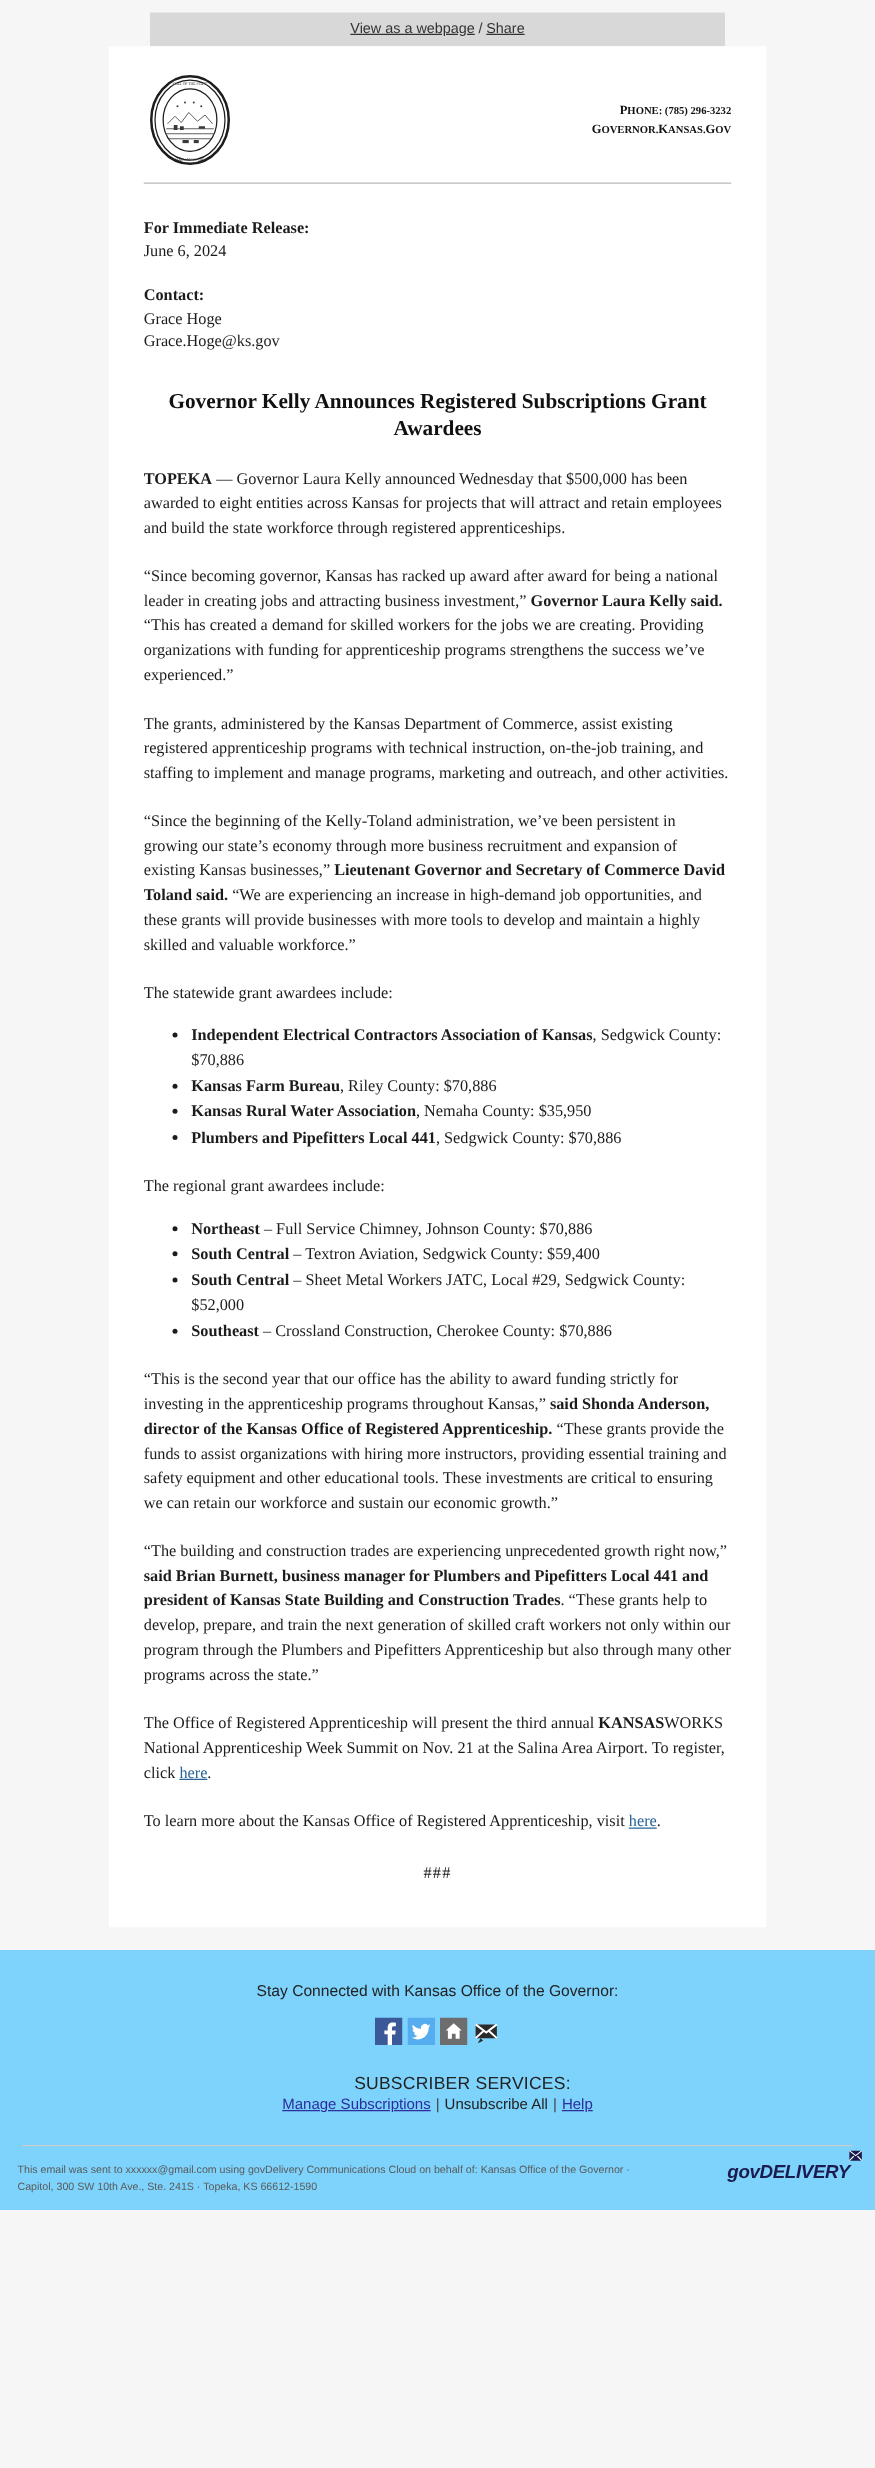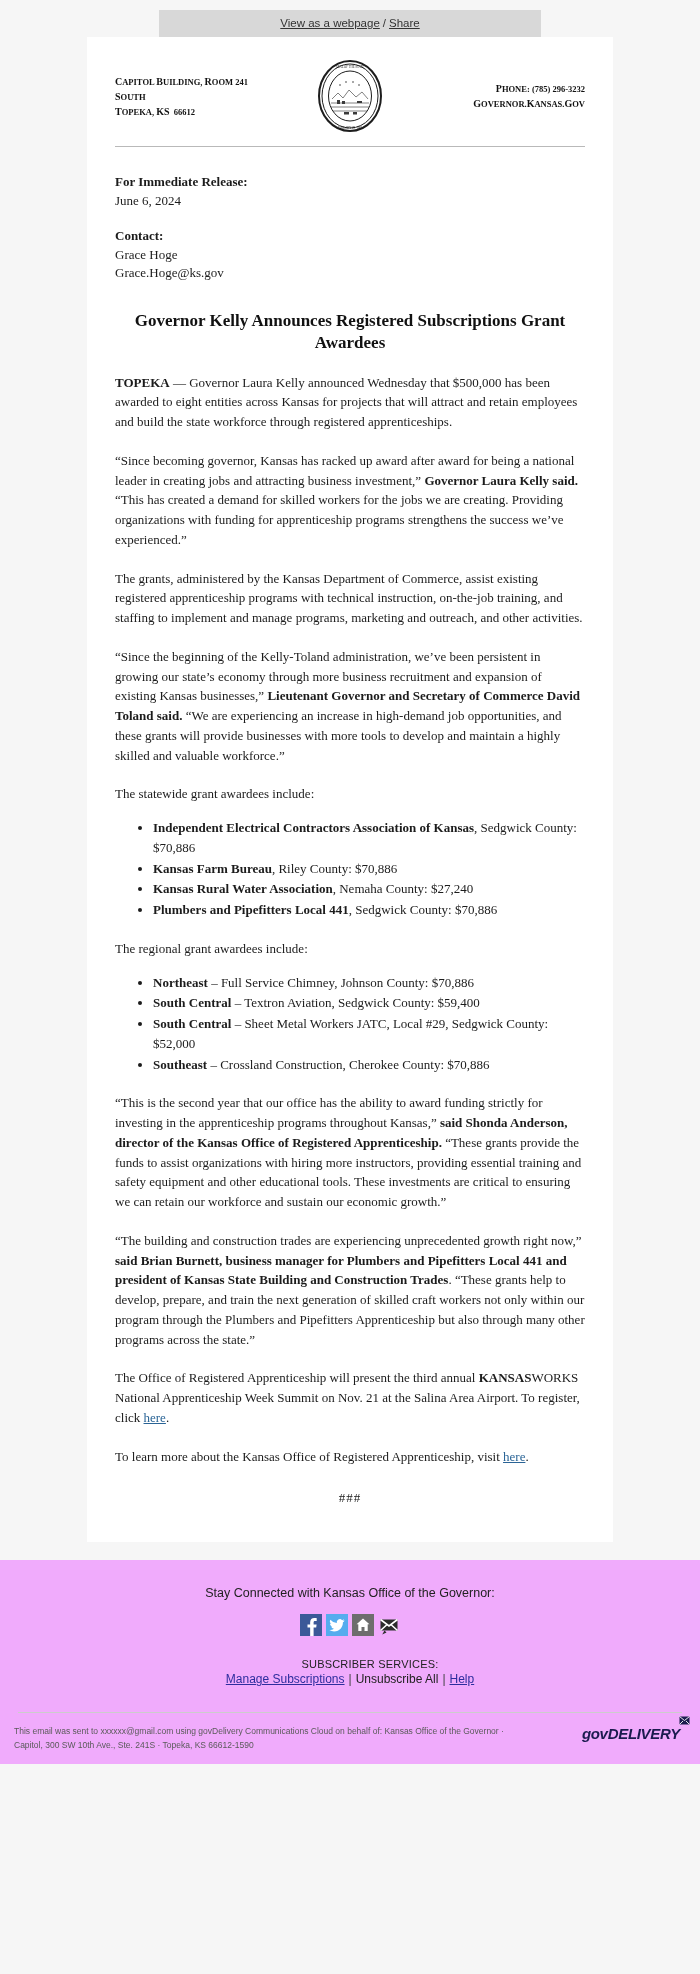--- a/index.html
+++ b/index.html
@@ -19,21 +19,21 @@
     background: #f6f6f6;
   }
 
   
   .viewbar-wrap {
     width: 700px;
     background: #f6f6f6;
     padding-top: 10px;
   }
   .viewbar {
-    width: 382px;
+    width: 460px;
     margin: 0 auto;
     background: #d8d8d8;
     text-align: center;
     padding: 7px 0 8px 0;
     font-size: 11.5px;
     color: #333;
   }
   .viewbar a {
     color: #333;
     text-decoration: underline;
@@ -154,21 +154,21 @@
     letter-spacing: 1px;
   }
 
   
   .footer-gap {
     height: 18px;
     background: #f6f6f6;
   }
   .footer {
     width: 700px;
-    background: #f0abfc;
+    background: #7dd3fc;
     padding: 26px 0 0 0;
     text-align: center;
     font-family: "Liberation Sans", sans-serif;
   }
   .stay-connected {
     font-size: 12.5px;
     color: #222;
     margin-bottom: 14px;
   }
   .social-row {
@@ -179,21 +179,21 @@
     margin-bottom: 22px;
   }
   .social {
     width: 22px;
     height: 22px;
     display: inline-flex;
     align-items: center;
     justify-content: center;
   }
   .subscriber-title {
-    font-size: 11px;
+    font-size: 14px;
     color: #222;
     letter-spacing: 0.2px;
     padding-left: 40px;
   }
   .subscriber-links {
     font-size: 12px;
     margin-top: 2px;
     color: #222;
   }
   .subscriber-links a {
@@ -252,24 +252,20 @@
   <div class="viewbar-wrap">
     <div class="viewbar">
       <a href="#">View as a webpage</a><span class="sep">/</span><a href="#">Share</a>
     </div>
   </div>
 
   <div class="letter">
 
     <div class="letterhead">
       <div class="lh-row">
-        <div class="lh-left">
-          <div><span class="cap">C</span>APITOL <span class="cap">B</span>UILDING, <span class="cap">R</span>OOM 241 <span class="cap">S</span>OUTH</div>
-          <div><span class="cap">T</span>OPEKA, <span class="cap">KS</span>&nbsp; 66612</div>
-        </div>
 
         <div class="lh-seal">
           <svg viewBox="0 0 74 74" width="74" height="74" aria-hidden="true">
             <ellipse cx="37" cy="37" rx="31" ry="35" fill="none" stroke="#1d1d1d" stroke-width="2"></ellipse>
             <ellipse cx="37" cy="37" rx="28" ry="32" fill="none" stroke="#1d1d1d" stroke-width="1"></ellipse>
             <ellipse cx="37" cy="37" rx="21.5" ry="25" fill="#ffffff" stroke="#1d1d1d" stroke-width="1"></ellipse>
 
             <g stroke="#4a4a4a" stroke-width="0.7" fill="none">
               <path d="M19 40 L25 34 L30 39 L36 31 L43 38 L49 33 L55 40"></path>
               <path d="M18 44 H56"></path>
@@ -328,21 +324,21 @@
 
     <p class="body-p">
       <span>“Since the beginning of the Kelly-Toland administration, we’ve been persistent in growing our state’s economy through more business recruitment and expansion of existing Kansas businesses,” </span><b>Lieutenant Governor and Secretary of Commerce David Toland said.</b><span> “We are experiencing an increase in high-demand job opportunities, and these grants will provide businesses with more tools to develop and maintain a highly skilled and valuable workforce.”</span>
     </p>
 
     <p class="body-p">The statewide grant awardees include:</p>
 
     <ul class="awardees">
       <li><b>Independent Electrical Contractors Association of Kansas</b><span>, Sedgwick County: $70,886</span></li>
       <li><b>Kansas Farm Bureau</b><span>, Riley County: $70,886</span></li>
-      <li><b>Kansas Rural Water Association</b><span>, Nemaha County: $27,240</span></li>
+      <li><b>Kansas Rural Water Association</b><span>, Nemaha County: $35,950</span></li>
       <li><b>Plumbers and Pipefitters Local 441</b><span>, Sedgwick County: $70,886</span></li>
     </ul>
 
     <p class="body-p">The regional grant awardees include:</p>
 
     <ul class="awardees">
       <li><b>Northeast</b><span> – Full Service Chimney, Johnson County: $70,886</span></li>
       <li><b>South Central</b><span> – Textron Aviation, Sedgwick County: $59,400</span></li>
       <li><b>South Central</b><span> – Sheet Metal Workers JATC, Local #29, Sedgwick County: $52,000</span></li>
       <li><b>Southeast</b><span> – Crossland Construction, Cherokee County: $70,886</span></li>

